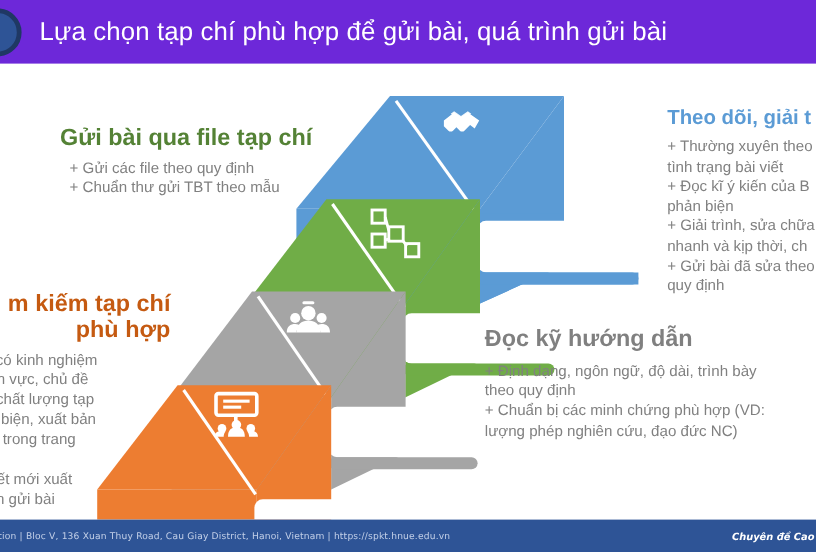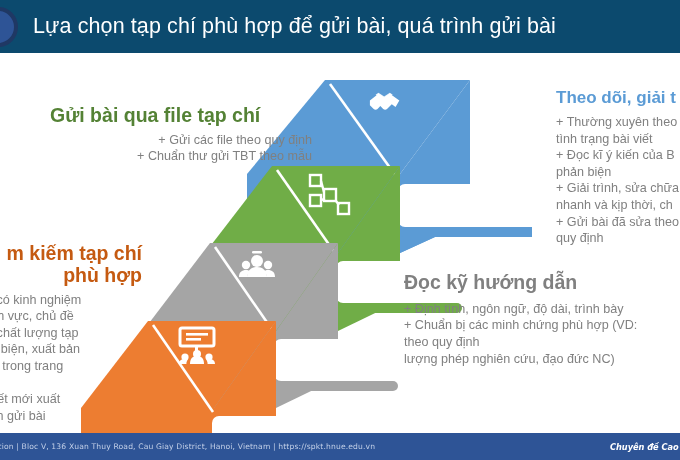--- a/index.html
+++ b/index.html
@@ -7,21 +7,21 @@
     width:680px;height:460px;
     background:#ffffff;
     font-family:"Liberation Sans","DejaVu Sans",sans-serif;
     overflow:hidden;position:relative;
   }
   #slide{position:absolute;inset:0;overflow:hidden;background:#fff;}
 
   
   .header-band{
     position:absolute;left:0;top:0;width:680px;height:53px;
-    background:#0c4a6e;overflow:hidden;
+    background:#6d28d9;overflow:hidden;
   }
   .header-circle{
     position:absolute;left:-22px;top:7px;width:40px;height:40px;
     border:4px solid #1F3864;border-radius:50%;
     background:#2E5496;box-sizing:border-box;
   }
   .header-title{
     position:absolute;left:33px;top:0;height:53px;
     display:flex;align-items:center;
     color:#ffffff;font-size:21.5px;font-weight:400;
@@ -29,21 +29,21 @@
   }
 
   
   .tblock{position:absolute;}
   .tblock .hd{font-weight:bold;line-height:1.12;white-space:nowrap;}
   .tblock .bd{color:#808080;line-height:1.32;}
 
   
   #blk-green{left:50px;top:105px;width:262px;}
   #blk-green .hd{color:#548235;font-size:19.5px;}
-  #blk-green .bd{font-size:12.6px;margin-top:5px;padding-left:8px;white-space:nowrap;text-align:right;}
+  #blk-green .bd{font-size:12.6px;margin-top:5px;padding-left:8px;white-space:nowrap;}
 
   
   #blk-blue{left:556px;top:88px;width:190px;}
   #blk-blue .hd{color:#5B9BD5;font-size:17px;}
   #blk-blue .bd{font-size:12.6px;margin-top:7px;white-space:nowrap;}
 
   
   #blk-orange{left:-58px;top:243px;width:200px;text-align:right;}
   #blk-orange .hd{color:#C55A11;font-size:19.5px;}
   #blk-orange .bd{font-size:12.6px;margin-top:5px;text-align:left;white-space:nowrap;}
@@ -209,23 +209,23 @@
       <div>m từ khóa trong trang</div>
       <div>hí</div>
       <div>ững bài viết mới xuất</div>
       <div>ạp chí định gửi bài</div>
     </div>
   </div>
 
   <div class="tblock" id="blk-gray">
     <div class="hd">Đọc kỹ hướng dẫn</div>
     <div class="bd">
-      <div>+ Định tình, ngôn ngữ, độ dài, trình bày</div>
+      <div>+ Định dạng, ngôn ngữ, độ dài, trình bày</div>
+      <div>theo quy định</div>
       <div>+ Chuẩn bị các minh chứng phù hợp (VD:</div>
-      <div>theo quy định</div>
       <div>lượng phép nghiên cứu, đạo đức NC)</div>
     </div>
   </div>
 
   <div class="footer-band">
     <div class="fl">Technology Education  |  Bloc V, 136 Xuan Thuy Road, Cau Giay District, Hanoi, Vietnam  |  https://spkt.hnue.edu.vn</div>
     <div class="fr">Chuyên đề Cao học</div>
   </div>
 
 </div>

